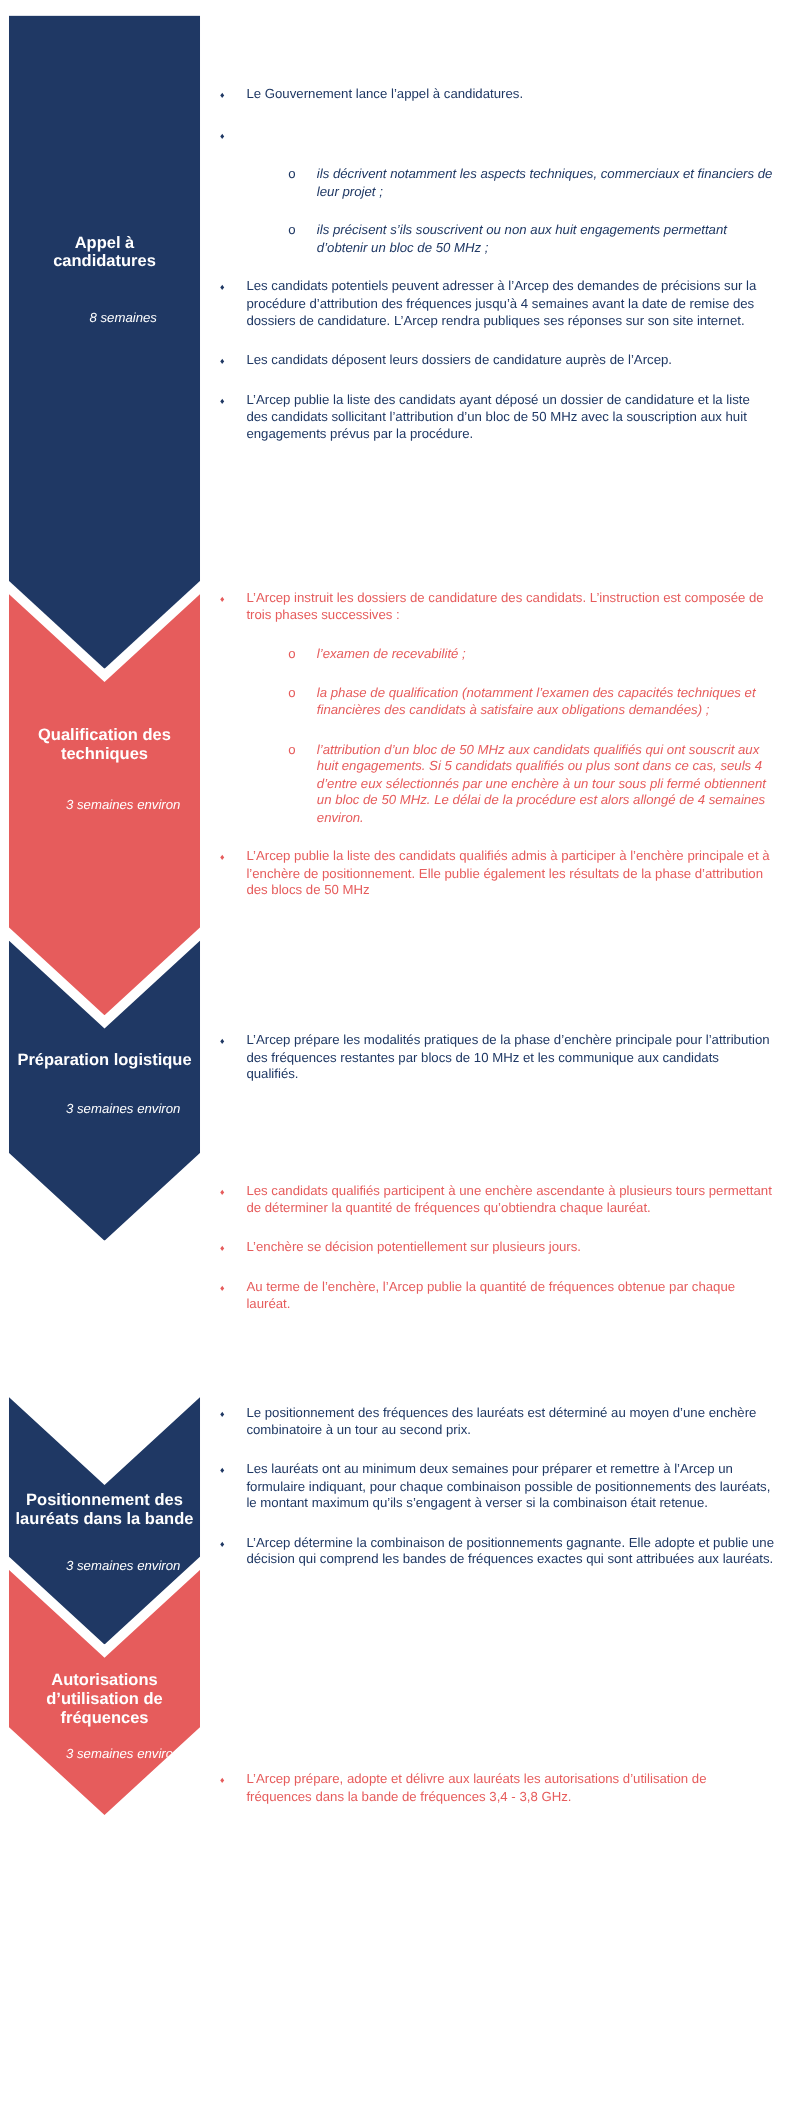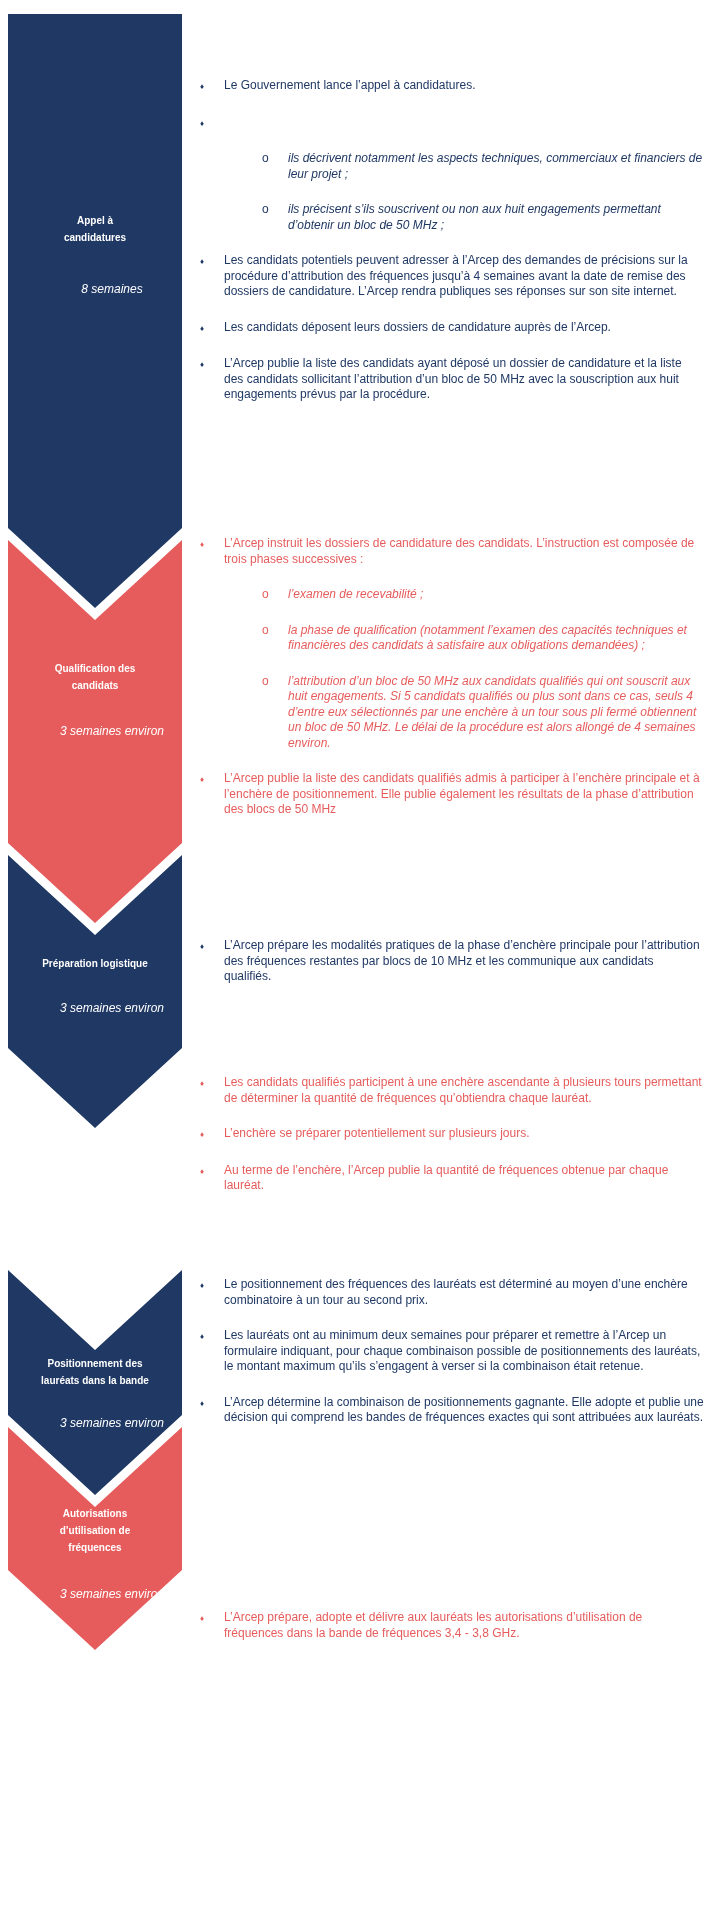--- a/index.html
+++ b/index.html
@@ -13,28 +13,28 @@
   .chev.coral{background:var(--coral,#e65c5c);}
   
   .c0{top:14px;height:594px;clip-path:polygon(0 0,174px 0,174px 514px,87px 594px,0 514px);}
   
   .c1{top:540px;height:383px;clip-path:polygon(0 0,87px 80px,174px 0,174px 303px,87px 383px,0 303px);}
   .c2{top:855px;height:273px;clip-path:polygon(0 0,87px 80px,174px 0,174px 193px,87px 273px,0 193px);}
   .c3{top:1060px;height:278px;clip-path:polygon(0 0,87px 80px,174px 0,174px 198px,87px 278px,0 198px);}
   .c4{top:1270px;height:225px;clip-path:polygon(0 0,87px 80px,174px 0,174px 145px,87px 225px,0 145px);}
   .c5{top:1427px;height:223px;clip-path:polygon(0 0,87px 80px,174px 0,174px 143px,87px 223px,0 143px);}
   .chev-label{position:absolute;left:0;right:0;text-align:center;color:#ffffff;}
-  .chev-title{font-weight:bold;font-size:10px;line-height:17px;white-space:pre-line;}
+  .chev-title{font-weight:bold;font-size:15px;line-height:17px;white-space:pre-line;}
   .chev-duration{font-style:italic;font-size:12px;line-height:15px;position:absolute;left:16px;right:0;text-align:center;color:#ffffff;padding-left:18px;}
   .t0{top:198px;} .d0{top:268px;}
   .t1{top:120px;} .d1{top:184px;}
   .t2{top:100px;} .d2{top:146px;}
   .t3{top:90px;}  .d3{top:160px;}
   .t4{top:85px;}  .d4{top:146px;}
-  .t5{top:78px;}  .d5{top:160px;}
+  .t5{top:92px;}  .d5{top:160px;}
   
   .bullet-group{position:absolute;left:200px;width:508px;font-size:12px;line-height:15.5px;}
   .bullet-group.navy-text{color:var(--navy,#1f3864);}
   .bullet-group.coral-text{color:var(--coral,#e65c5c);}
   .bg0{top:78px;} .bg1{top:536px;} .bg2{top:938px;} .bg3{top:1075px;} .bg4{top:1277px;} .bg5{top:1610px;}
   .bullet-row{display:flex;align-items:flex-start;margin-bottom:20px;}
   .bullet-row.lvl1 .marker{width:24px;flex:none;font-size:8px;line-height:15.5px;padding-top:1px;}
   .bullet-row.lvl2{margin-left:62px;}
   .bullet-row.lvl2 .marker{width:26px;flex:none;font-size:12px;line-height:15.5px;}
   .bullet-row.lvl1 .btext{width:480px;}
@@ -45,21 +45,21 @@
 
 <div class="canvas">
 
   <div class="chev navy c0">
     <div class="chev-label chev-title t0">Appel à
 candidatures</div>
     <div class="chev-duration d0">8 semaines</div>
   </div>
   <div class="chev coral c1">
     <div class="chev-label chev-title t1">Qualification des
-candidats</div>
+techniques</div>
     <div class="chev-duration d1">3 semaines environ</div>
   </div>
   <div class="chev navy c2">
     <div class="chev-label chev-title t2">Préparation logistique</div>
     <div class="chev-duration d2">3 semaines environ</div>
   </div>
   <div class="chev navy c4">
     <div class="chev-label chev-title t4">Positionnement des
 lauréats dans la bande</div>
     <div class="chev-duration d4">3 semaines environ</div>
@@ -128,21 +128,21 @@
         <span class="btext">L’Arcep prépare les modalités pratiques de la phase d’enchère principale pour l’attribution des fréquences restantes par blocs de 10 MHz et les communique aux candidats qualifiés.</span>
       </div>
     </div>
   <div class="bullet-group coral-text bg3">
       <div class="bullet-row lvl1">
         <span class="marker">♦</span>
         <span class="btext">Les candidats qualifiés participent à une enchère ascendante à plusieurs tours permettant de déterminer la quantité de fréquences qu’obtiendra chaque lauréat.</span>
       </div>
       <div class="bullet-row lvl1">
         <span class="marker">♦</span>
-        <span class="btext">L’enchère se préparer potentiellement sur plusieurs jours.</span>
+        <span class="btext">L’enchère se décision potentiellement sur plusieurs jours.</span>
       </div>
       <div class="bullet-row lvl1">
         <span class="marker">♦</span>
         <span class="btext">Au terme de l’enchère, l’Arcep publie la quantité de fréquences obtenue par chaque lauréat.</span>
       </div>
     </div>
   <div class="bullet-group navy-text bg4">
       <div class="bullet-row lvl1">
         <span class="marker">♦</span>
         <span class="btext">Le positionnement des fréquences des lauréats est déterminé au moyen d’une enchère combinatoire à un tour au second prix.</span>

